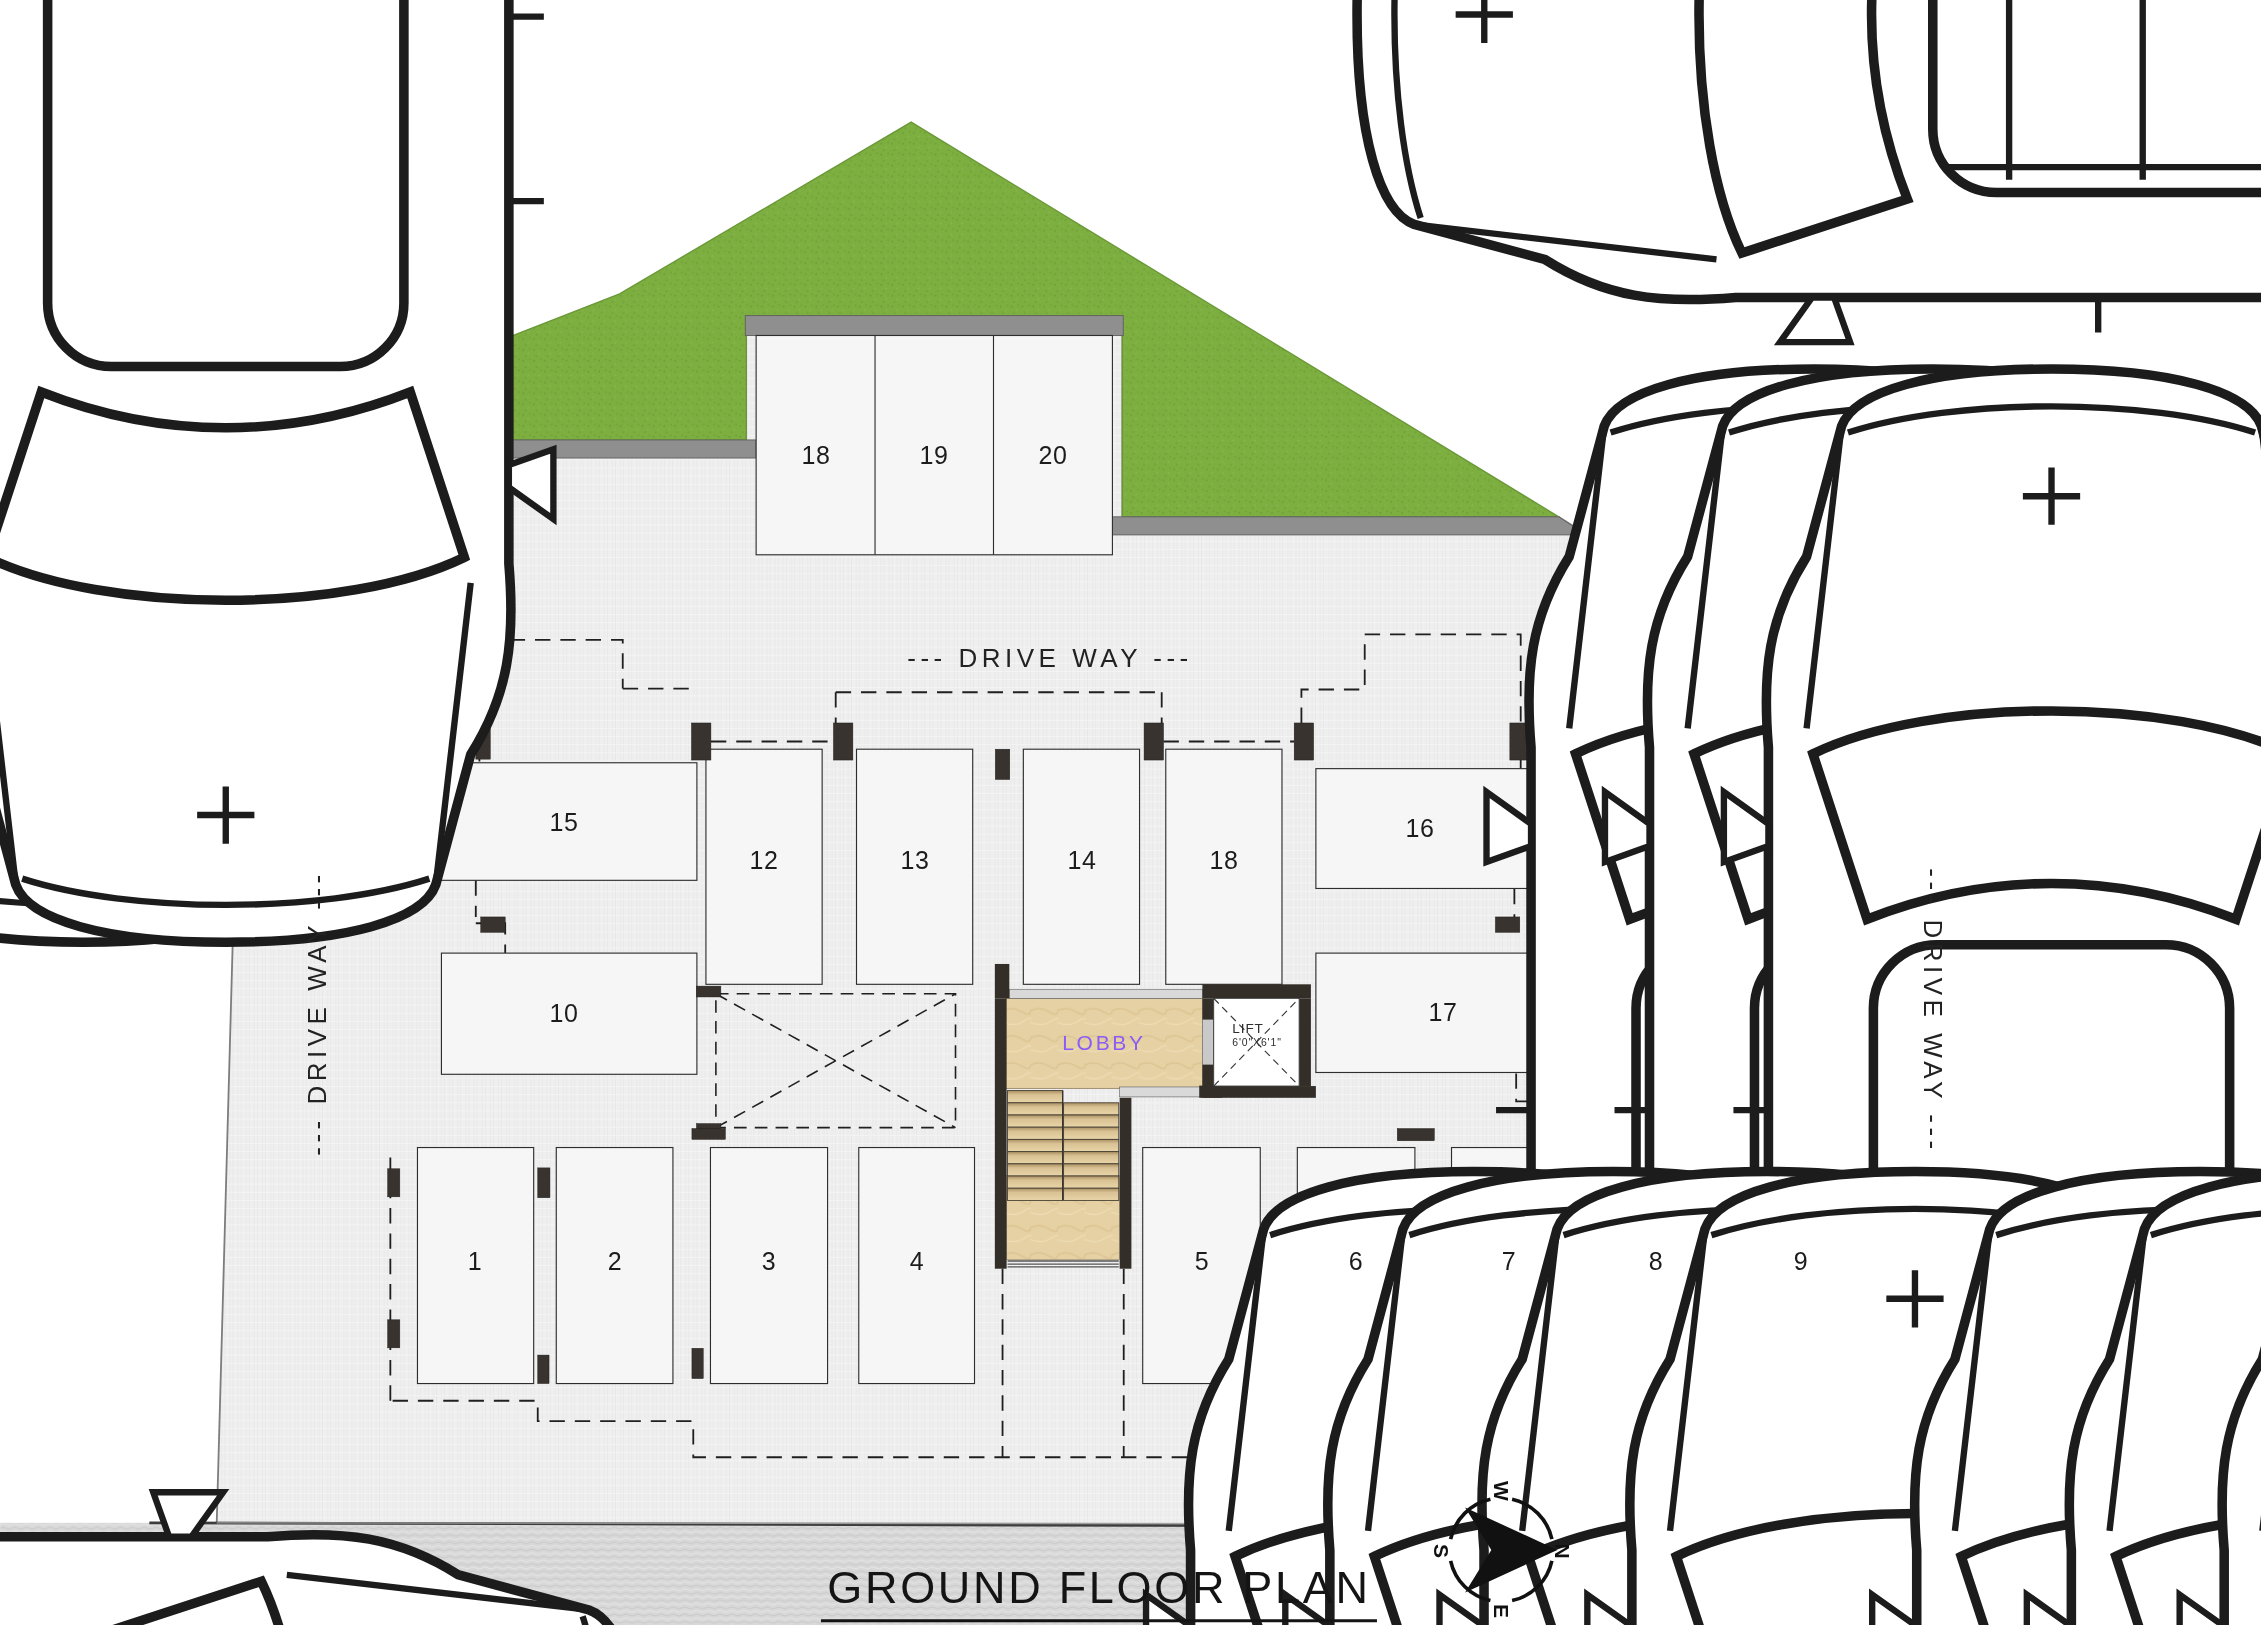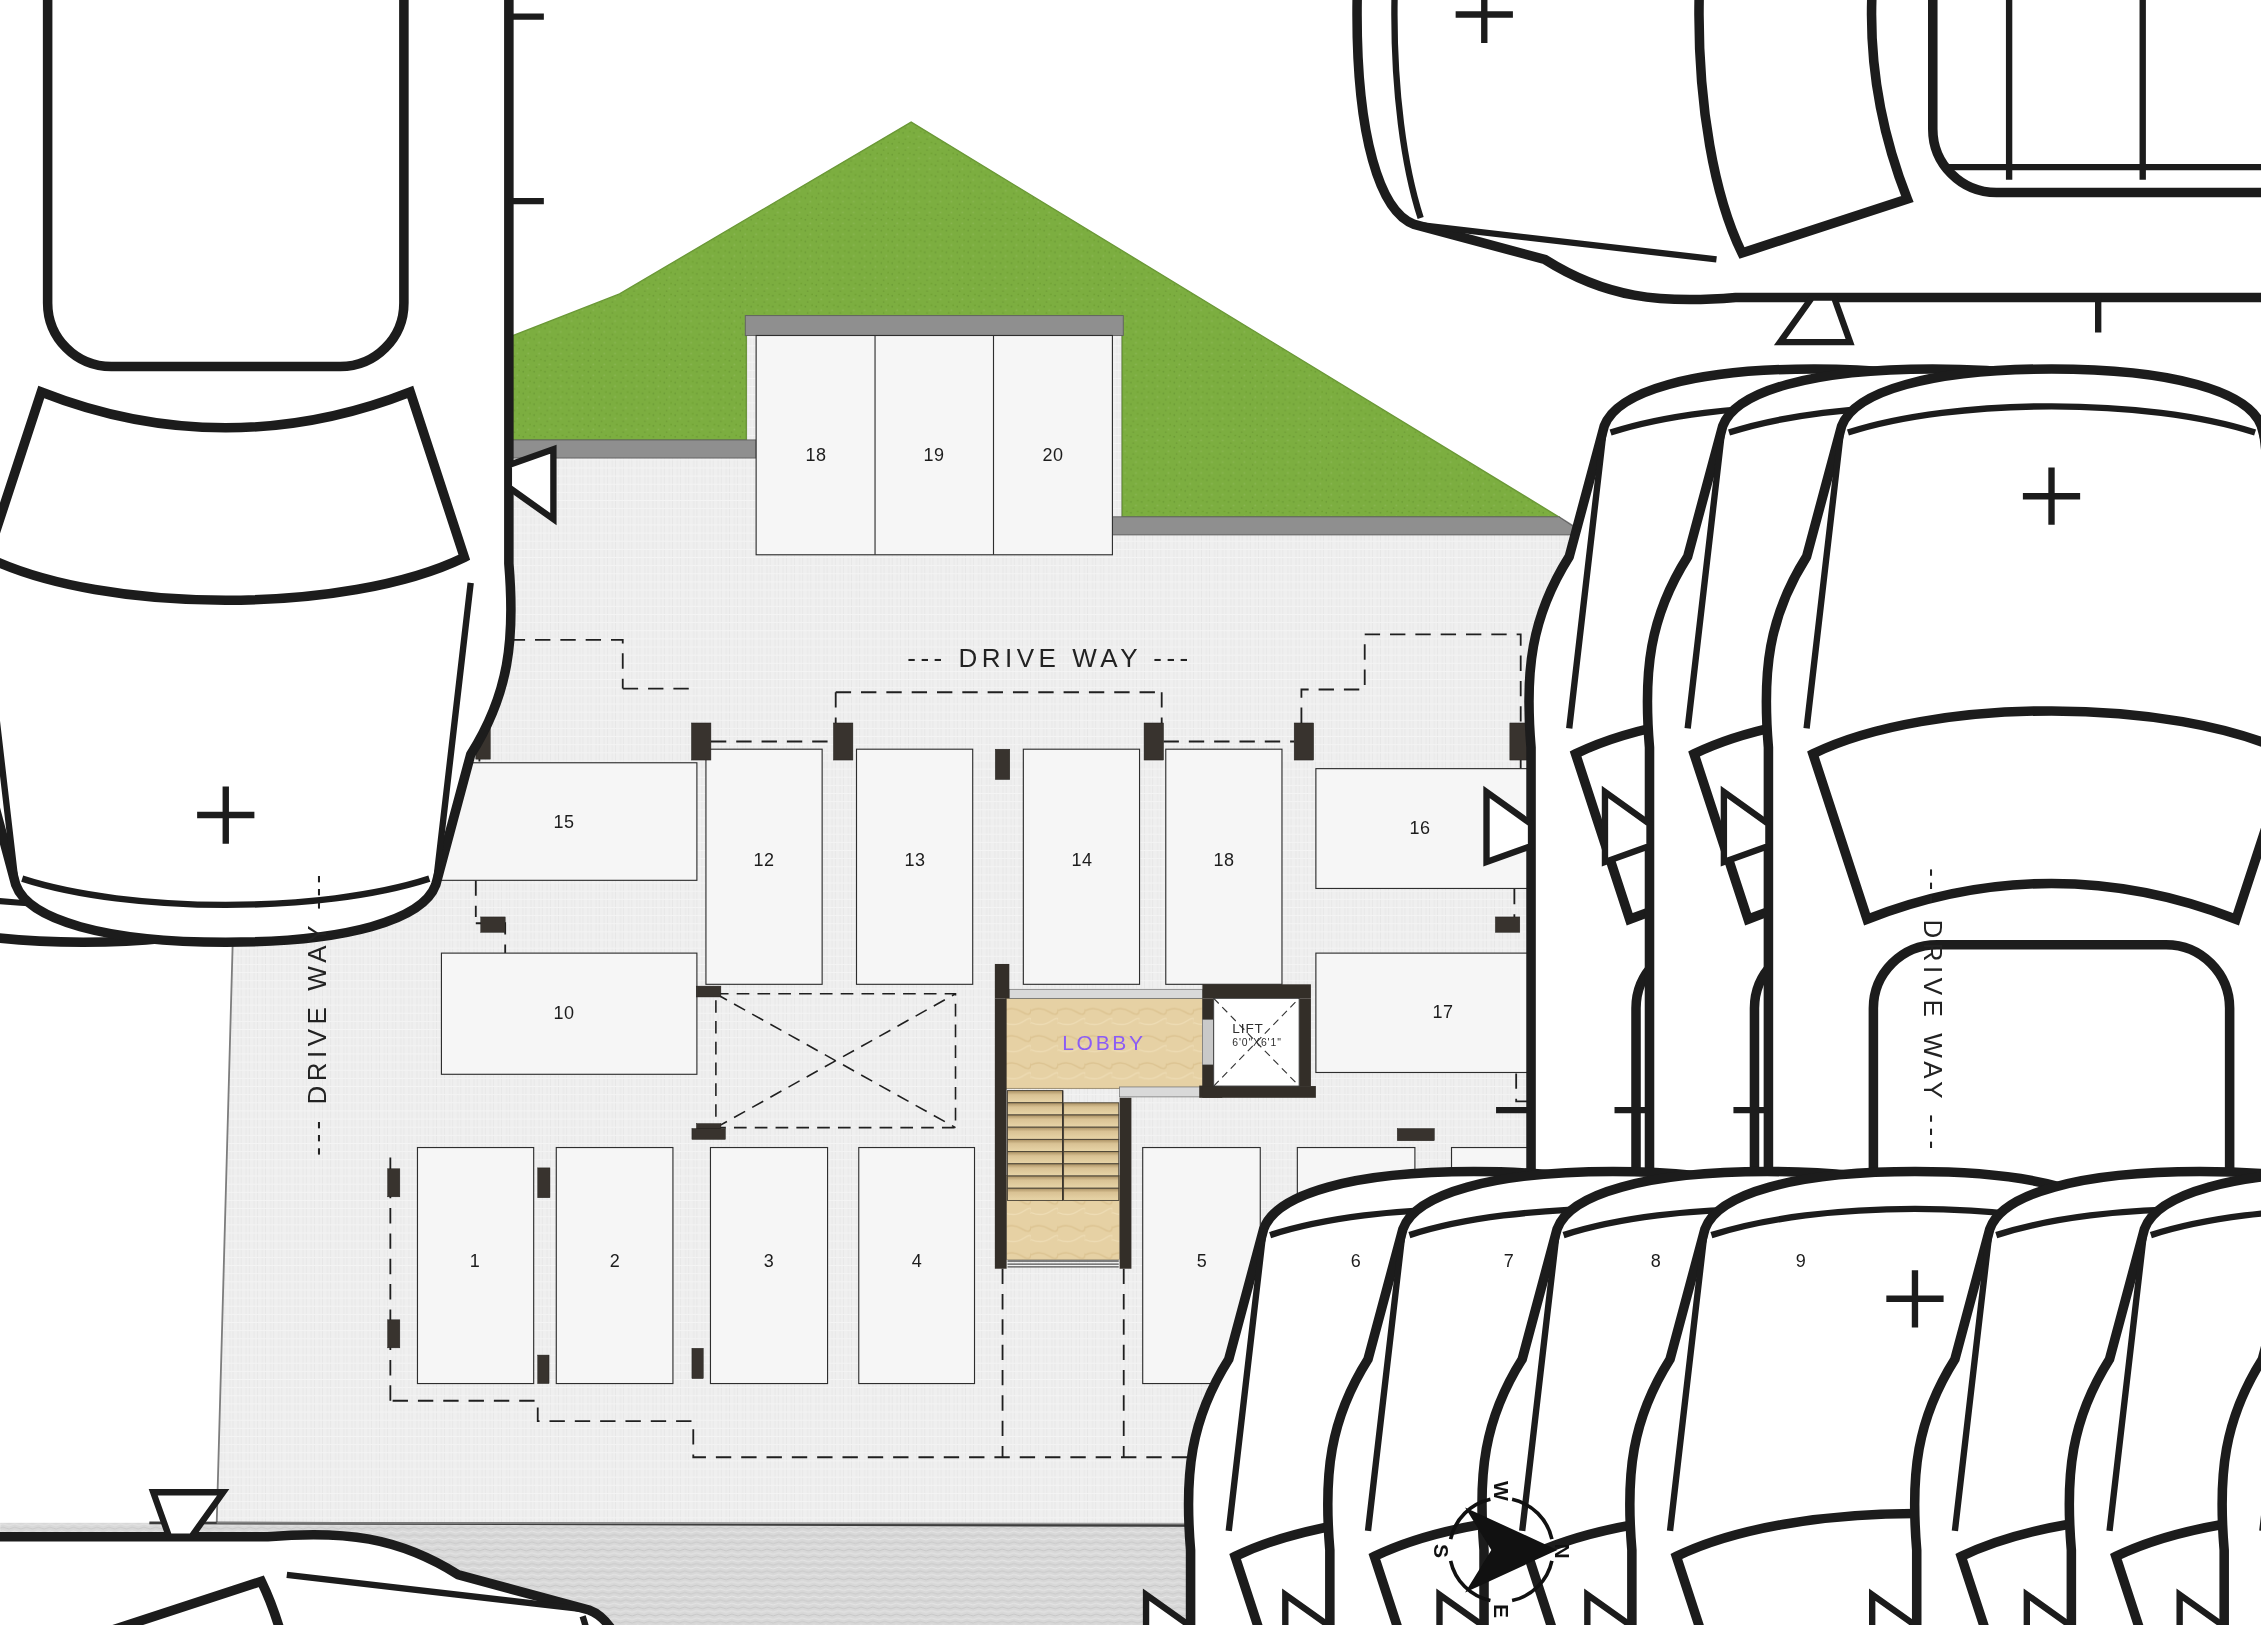--- a/index.html
+++ b/index.html
@@ -1,20 +1,20 @@
 <!DOCTYPE html>
 <html style="font-size:7.2px"><head>
 <meta charset="utf-8">
 <style>
   html,body{margin:0;padding:0;background:#ffffff;}
   body{font-family:"Liberation Sans", sans-serif;}
   #stage{position:relative;width:2261px;height:1625px;background:#ffffff;overflow:hidden;transform-origin:0 0;}
   #stage svg.base{position:absolute;left:0;top:0;}
   .lbl{position:absolute;transform:translate(-50%,-50%);color:#1c1c1c;white-space:nowrap;z-index:5;}
-  .spot{font-size:18px;font-weight:400;letter-spacing:0.5px;}
+  .spot{font-size:25px;font-weight:400;letter-spacing:0.5px;}
   .lobby-lbl{font-size:21px;font-weight:300;letter-spacing:2.7px;color:#8b5cf6;}
   .lift-lbl{font-size:13.6px;font-weight:300;letter-spacing:0.9px;color:#2f2f2f;text-align:left;line-height:1.15;}
   .lift-lbl .sz{font-size:10.4px;display:block;}
   .dw{font-size:26px;font-weight:300;letter-spacing:4.5px;color:#222222;}
   .dw.vleft{transform:translate(-50%,-50%) rotate(-90deg);}
   .dw.vright{transform:translate(-50%,-50%) rotate(90deg);}
   .road-lbl{font-size:43px;font-weight:300;letter-spacing:3.6px;color:#141414;}
   .plan-lbl{font-size:45px;font-weight:300;letter-spacing:2.7px;color:#141414;border-bottom:3.2px solid #141414;padding:0 6.3px 4.5px 6.3px;}
   .cmp{font-size:21px;font-weight:700;color:#111;}
   .cmp.rot{transform:translate(-50%,-50%) rotate(90deg);}
@@ -282,20 +282,21 @@
   <div class="lbl dw" style="left:1050px;top:658px">--- DRIVE WAY ---</div>
   <div class="lbl dw vleft" style="left:317px;top:1013px">--- DRIVE WAY ---</div>
   <div class="lbl dw vright" style="left:1932px;top:1011px">--- DRIVE WAY ---</div>
 
   <div class="lbl lobby-lbl" style="left:1104px;top:1043px">LOBBY</div>
   <div class="lbl lift-lbl" style="left:1257px;top:1035px">
     <span>LIFT</span>
     <span class="sz">6'0"X6'1"</span>
   </div>
 
+  <div class="lbl plan-lbl" style="left:1099px;top:1592px">GROUND FLOOR PLAN</div>
 
   <div class="lbl cmp rot" style="left:1501px;top:1491px">W</div>
   <div class="lbl cmp rot" style="left:1562px;top:1551px">N</div>
   <div class="lbl cmp rot" style="left:1501px;top:1611px">E</div>
   <div class="lbl cmp rot" style="left:1441px;top:1551px">S</div>
 
 </div>
 
 
 </body></html>

